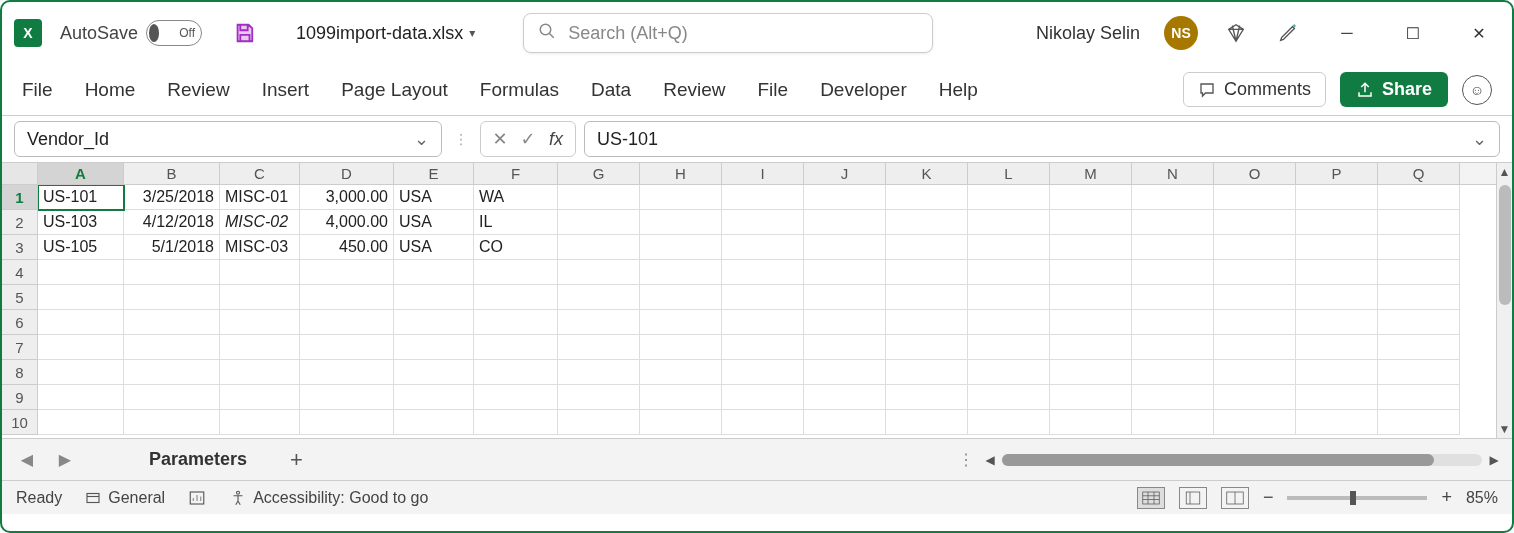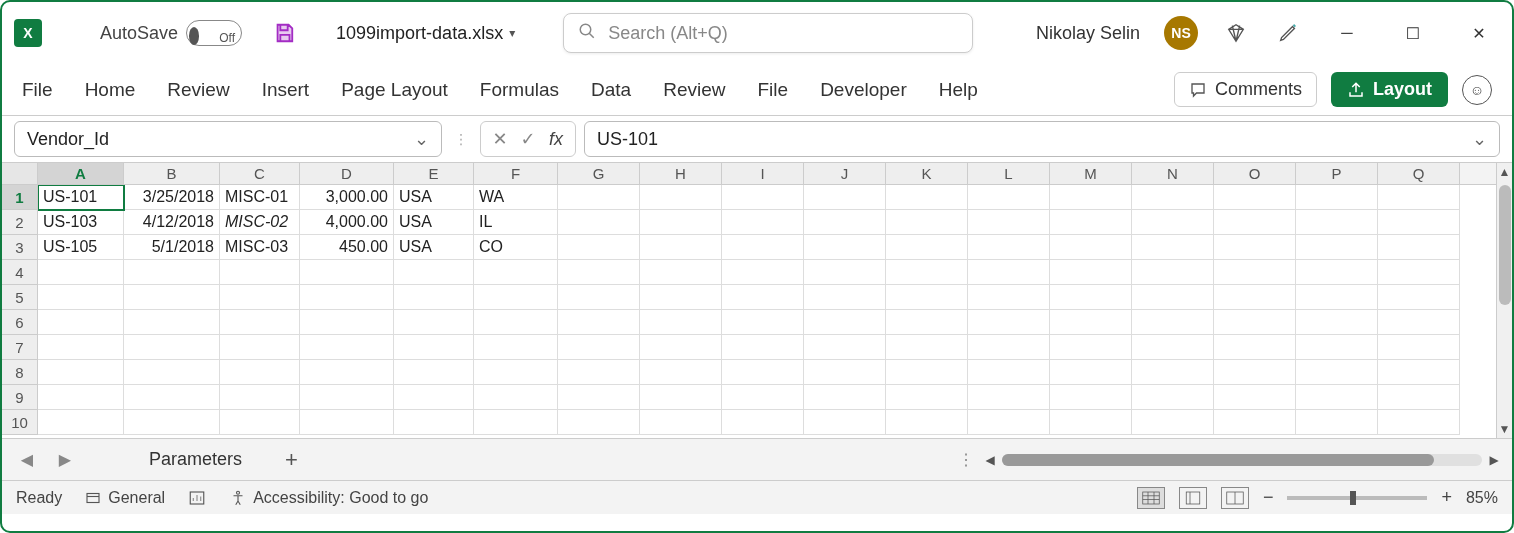--- a/index.html
+++ b/index.html
@@ -27,27 +27,26 @@
     background: #107c41;
     border-radius: 4px;
     display: flex; align-items: center; justify-content: center;
     color: #fff; font-weight: bold; font-size: 14px;
     margin-right: 10px;
   }
   .autosave {
     display: flex; align-items: center; gap: 8px;
     font-size: 18px; color: #444;
     margin-right: 10px;
-    margin-left: 40px;
   }
   .toggle {
     width: 56px; height: 26px;
     border: 1.5px solid #888; border-radius: 20px;
     background: #fff;
-    display: flex; align-items: flex-end;
+    display: flex; align-items: center;
     padding: 0 6px 0 2px;
     gap: 20px;
   }
   .toggle-knob {
     width: 18px; height: 18px; border-radius: 50%;
     background: #555;
   }
   .toggle-label { font-size: 12px; color: #555; }
   .save-icon { width: 22px; height: 22px; }
   .filename {
@@ -202,20 +201,21 @@
     border-top: 1px solid #ccc;
     background: #f3f3f3;
     padding: 0 10px;
     gap: 8px;
   }
   .tab-nav { width: 30px; text-align: center; color: #888; font-size: 16px; }
   .sheet-tab {
     padding: 8px 20px; font-size: 18px; color: #333;
     border: 1px solid transparent; border-radius: 4px 4px 0 0;
     cursor: pointer;
+    font-weight: bold;
   }
   .sheet-tab.active {
     background: #fff; border: 1px solid #ccc; border-bottom: 2px solid #107c41;
     font-weight: 600;
   }
   .add-sheet { font-size: 22px; color: #555; padding: 0 14px; }
   .tabs-spacer { flex: 1; }
   .hscroll {
     flex: 0 0 520px; height: 16px;
     display: flex; align-items: center; gap: 4px;
@@ -306,21 +306,21 @@
   <div class="comments-btn">
     <svg width="18" height="18" viewBox="0 0 24 24">
           <path fill="none" stroke="#555" stroke-width="1.8" d="M4 4h16v12H10l-4 4v-4H4z"></path>
         </svg>
     <span>Comments</span>
   </div>
   <div class="share-btn">
     <svg width="18" height="18" viewBox="0 0 24 24">
           <path fill="none" stroke="#fff" stroke-width="2" d="M12 3v12M7 8l5-5 5 5M4 15v5h16v-5"></path>
         </svg>
-    <span>Layout</span>
+    <span>Share</span>
   </div>
   <div class="emoji-btn">☺</div>
     </div>
   </div>
 
 <div class="formula-row">
   <div class="namebox">
     <span>Vendor_Id</span>
     <span style="color:#666;">⌄</span>
   </div>

